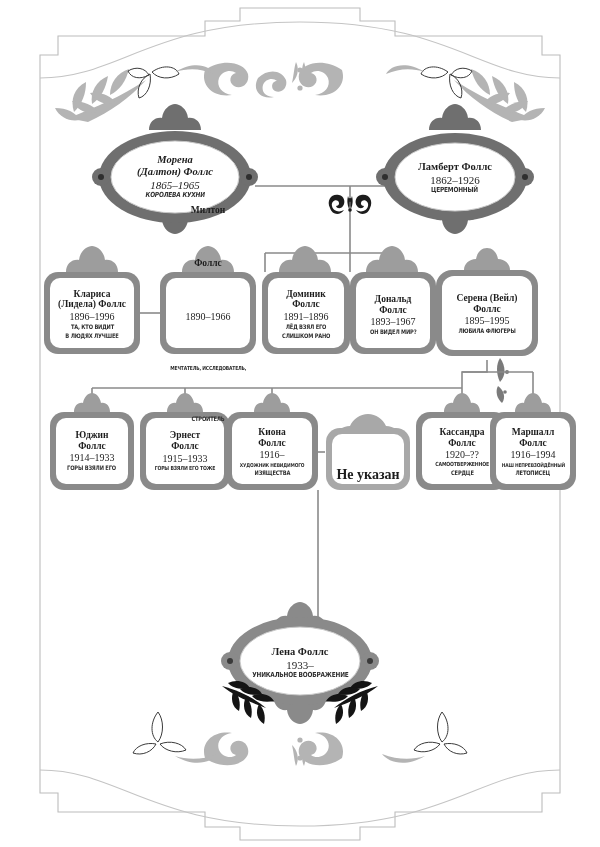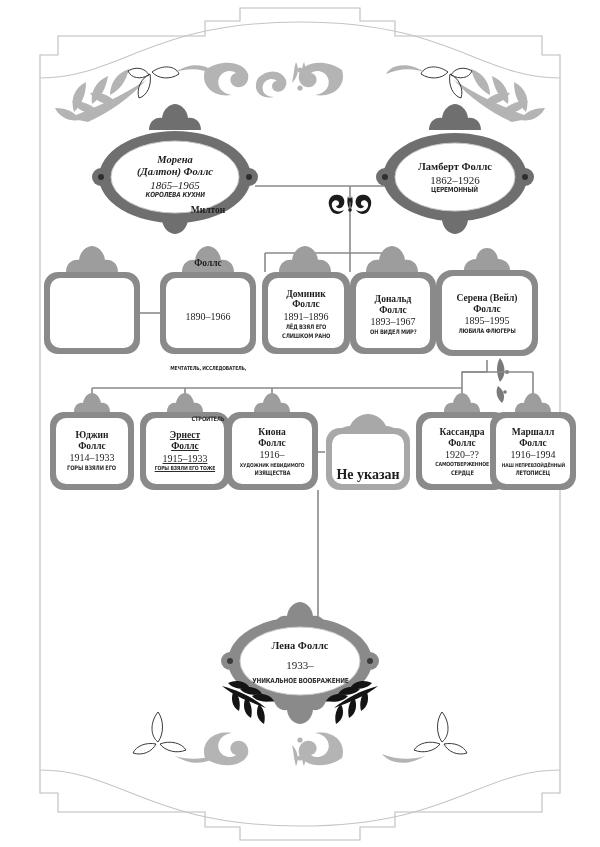--- a/index.html
+++ b/index.html
@@ -362,20 +362,27 @@
     <div class="yr">1865–1965</div>
     <div class="ep">КОРОЛЕВА КУХНИ</div>
   </div>
 
   <div class="node-text oval" style="left:395px;top:150px;width:120px;height:56px;">
     <div class="nm">Ламберт Фоллс</div>
     <div class="yr">1862–1926</div>
     <div class="ep">ЦЕРЕМОННЫЙ</div>
   </div>
 
+  <div class="node-text boxn" style="left:46px;top:284px;width:92px;height:60px;">
+    <div class="nm">Клариса</div>
+    <div class="nm">(Лидела) Фоллс</div>
+    <div class="yr">1896–1996</div>
+    <div class="ep">ТА, КТО ВИДИТ</div>
+    <div class="ep">В ЛЮДЯХ ЛУЧШЕЕ</div>
+  </div>
 
   <div class="node-text boxn" style="left:160px;top:284px;width:96px;height:60px;gap:42px;">
     <div class="nm">Милтон</div>
     <div class="nm">Фоллс</div>
     <div class="yr">1890–1966</div>
     <div class="ep" style="font-size:5.4px;">МЕЧТАТЕЛЬ, ИССЛЕДОВАТЕЛЬ,</div>
     <div class="ep">СТРОИТЕЛЬ</div>
   </div>
 
   <div class="node-text boxn" style="left:262px;top:284px;width:88px;height:60px;">
@@ -400,21 +407,21 @@
     <div class="ep">ЛЮБИЛА ФЛЮГЕРЫ</div>
   </div>
 
   <div class="node-text boxn" style="left:52px;top:424px;width:80px;height:54px;">
     <div class="nm">Юджин</div>
     <div class="nm">Фоллс</div>
     <div class="yr">1914–1933</div>
     <div class="ep">ГОРЫ ВЗЯЛИ ЕГО</div>
   </div>
 
-  <div class="node-text boxn" style="left:142px;top:424px;width:86px;height:54px;text-decoration:underline;">
+  <div class="node-text boxn" style="left:142px;top:424px;width:86px;height:54px;">
     <div class="nm">Эрнест</div>
     <div class="nm">Фоллс</div>
     <div class="yr">1915–1933</div>
     <div class="ep" style="font-size:5.6px;">ГОРЫ ВЗЯЛИ ЕГО ТОЖЕ</div>
   </div>
 
   <div class="node-text boxn" style="left:228px;top:424px;width:88px;height:56px;">
     <div class="nm">Киона</div>
     <div class="nm">Фоллс</div>
     <div class="yr">1916–</div>
@@ -435,19 +442,19 @@
   </div>
 
   <div class="node-text boxn" style="left:492px;top:424px;width:82px;height:56px;">
     <div class="nm">Маршалл</div>
     <div class="nm">Фоллс</div>
     <div class="yr">1916–1994</div>
     <div class="ep" style="font-size:5.3px;">НАШ НЕПРЕВЗОЙДЁННЫЙ</div>
     <div class="ep">ЛЕТОПИСЕЦ</div>
   </div>
 
-  <div class="node-text oval" style="left:240px;top:640px;width:120px;height:46px;justify-content:space-between;">
+  <div class="node-text oval" style="left:240px;top:640px;width:120px;height:46px;">
     <div class="nm">Лена Фоллс</div>
     <div class="yr">1933–</div>
     <div class="ep">УНИКАЛЬНОЕ ВООБРАЖЕНИЕ</div>
   </div>
 
 </div>
 
 </body></html>

